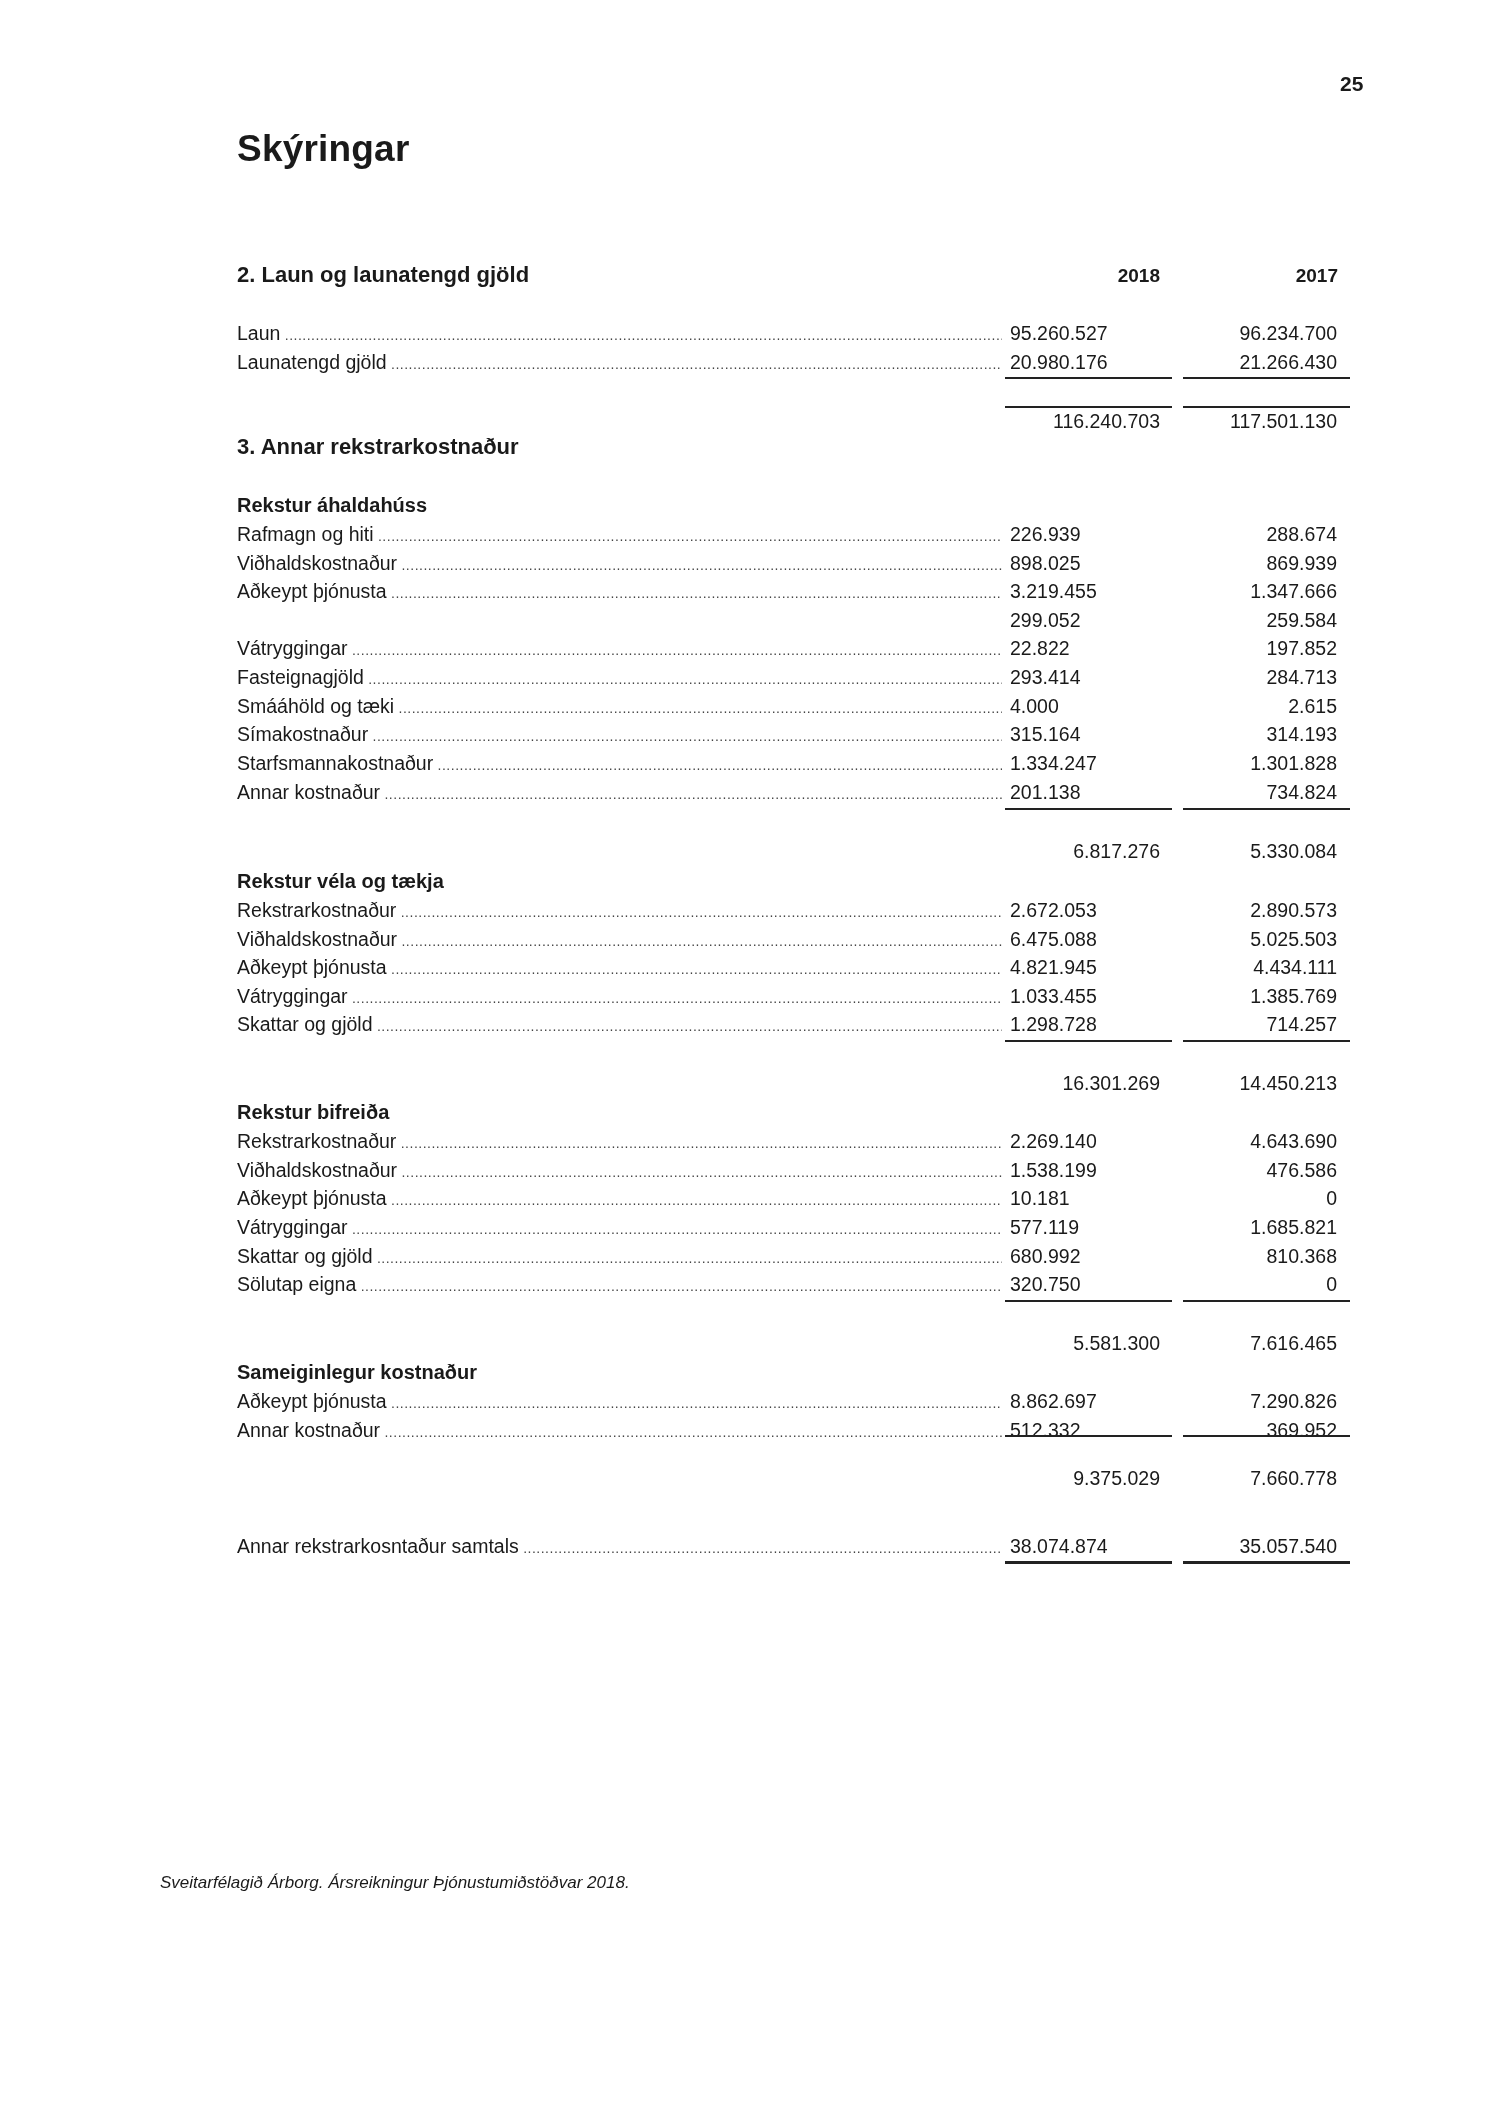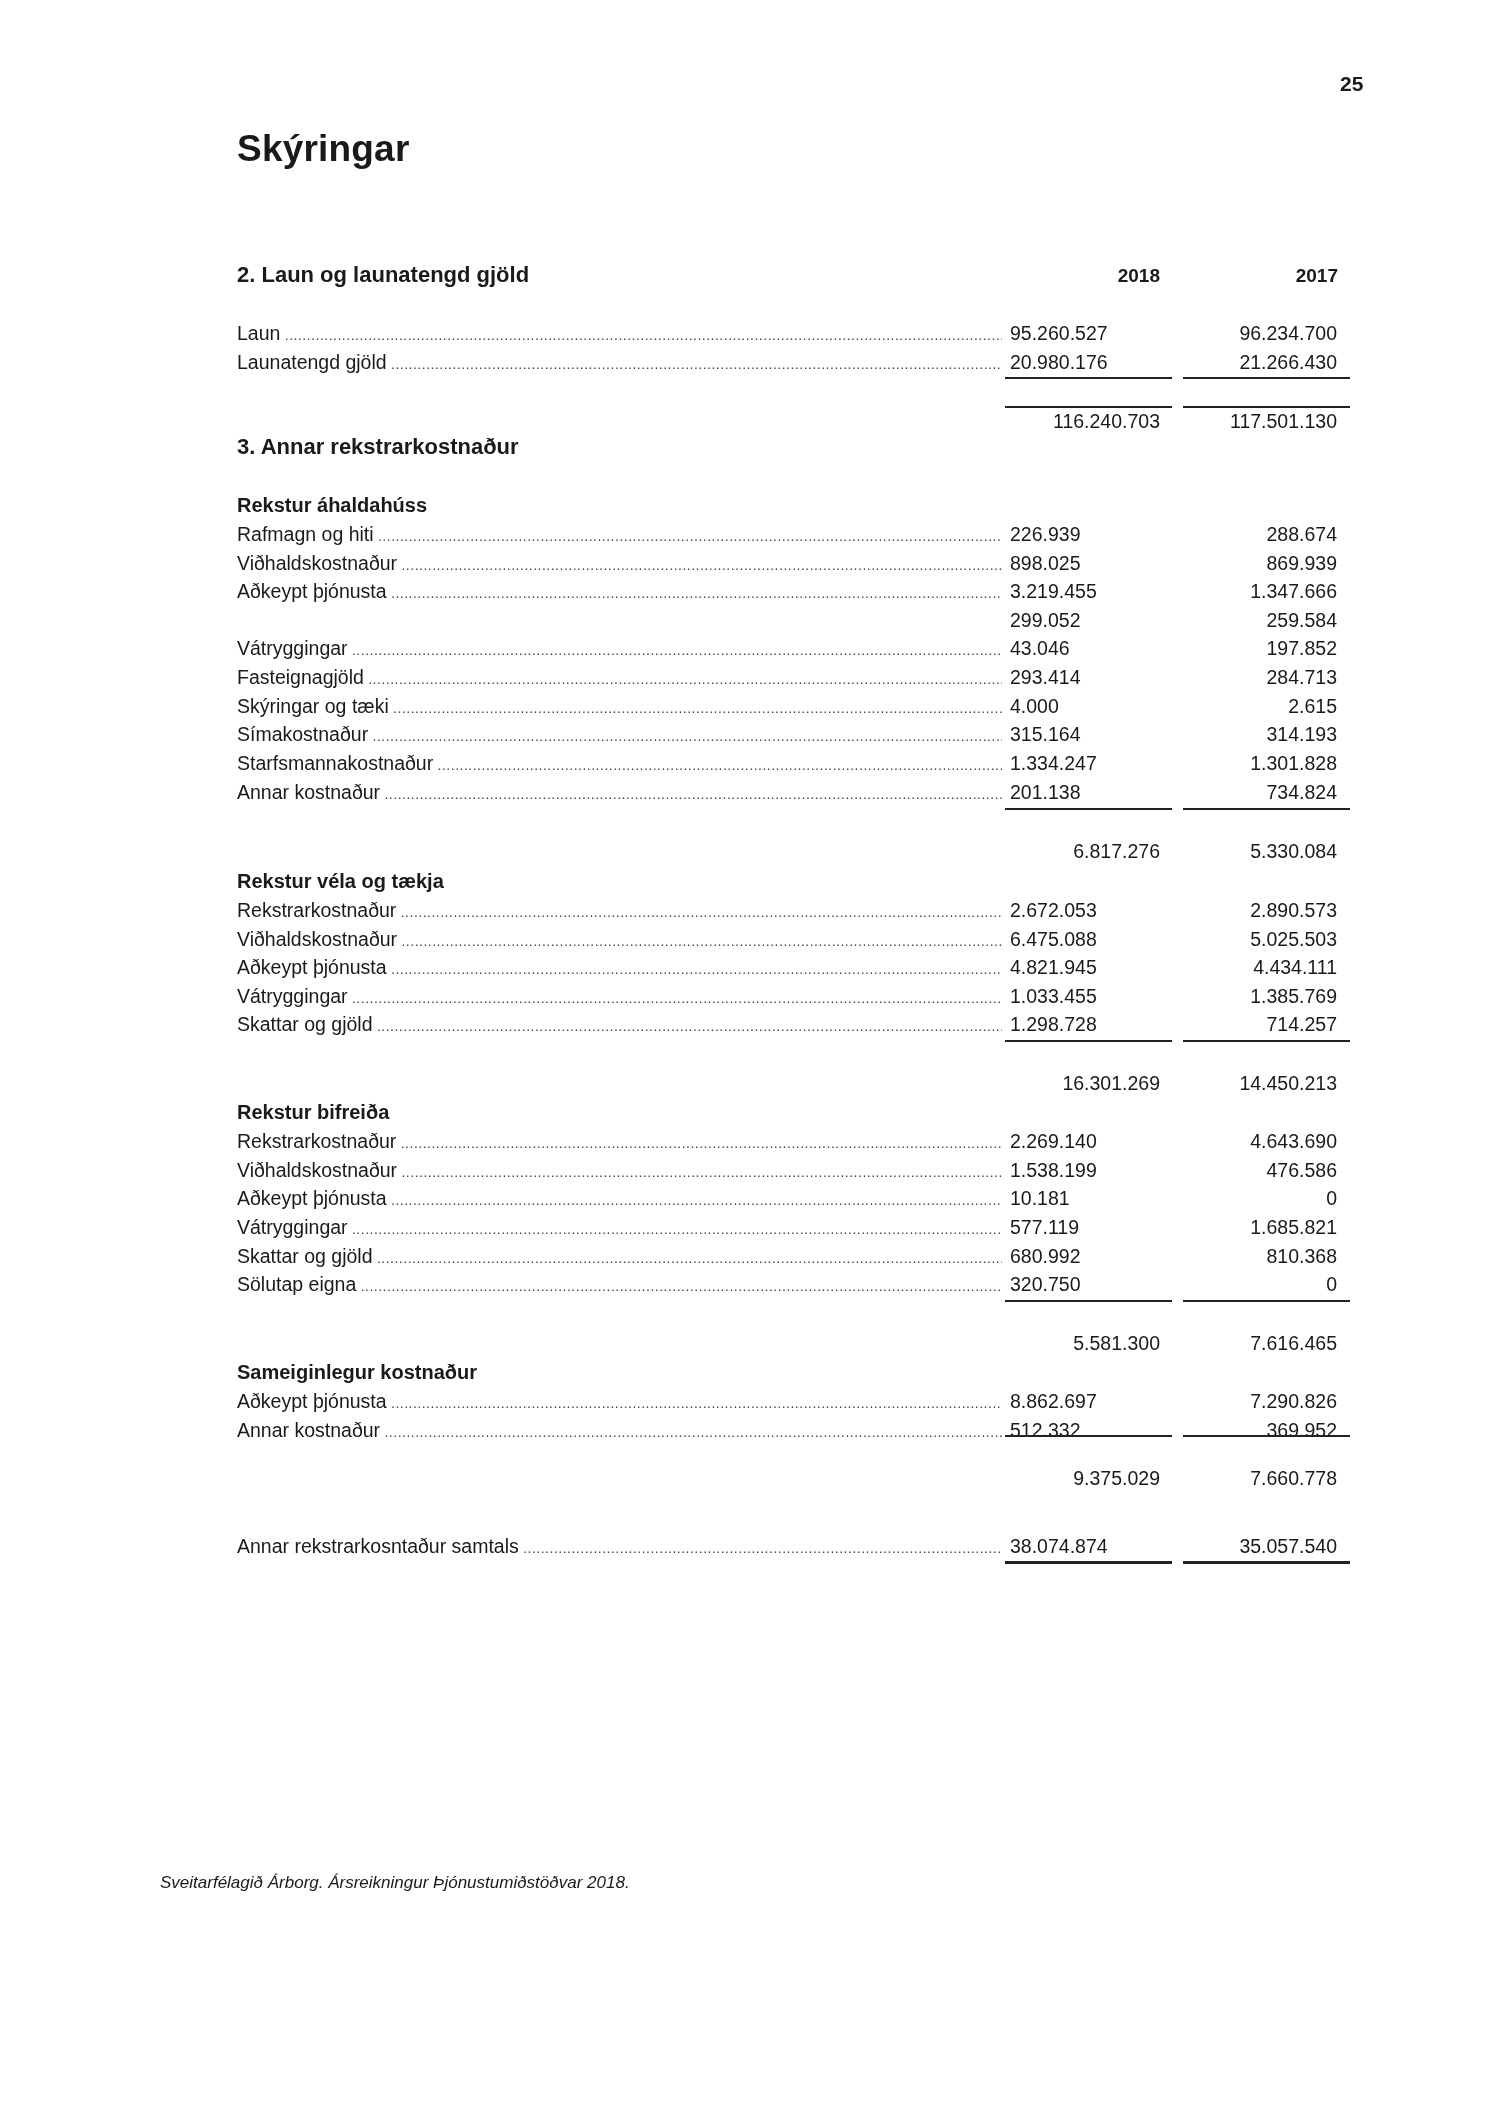--- a/index.html
+++ b/index.html
@@ -64,30 +64,30 @@
     <span class="label">Aðkeypt þjónusta</span>
     <span class="v1">3.219.455</span>
     <span class="v2">1.347.666</span>
   </div>
 <div class="row" style="top:609px">
     <span class="v1">299.052</span>
     <span class="v2">259.584</span>
   </div>
 <div class="row" style="top:637px">
     <span class="label">Vátryggingar</span>
-    <span class="v1">43.046</span>
+    <span class="v1">22.822</span>
     <span class="v2">197.852</span>
   </div>
 <div class="row" style="top:666px">
     <span class="label">Fasteignagjöld</span>
     <span class="v1">293.414</span>
     <span class="v2">284.713</span>
   </div>
 <div class="row" style="top:695px">
-    <span class="label">Skýringar og tæki</span>
+    <span class="label">Smááhöld og tæki</span>
     <span class="v1">4.000</span>
     <span class="v2">2.615</span>
   </div>
 <div class="row" style="top:723px">
     <span class="label">Símakostnaður</span>
     <span class="v1">315.164</span>
     <span class="v2">314.193</span>
   </div>
 <div class="row" style="top:752px">
     <span class="label">Starfsmannakostnaður</span>

